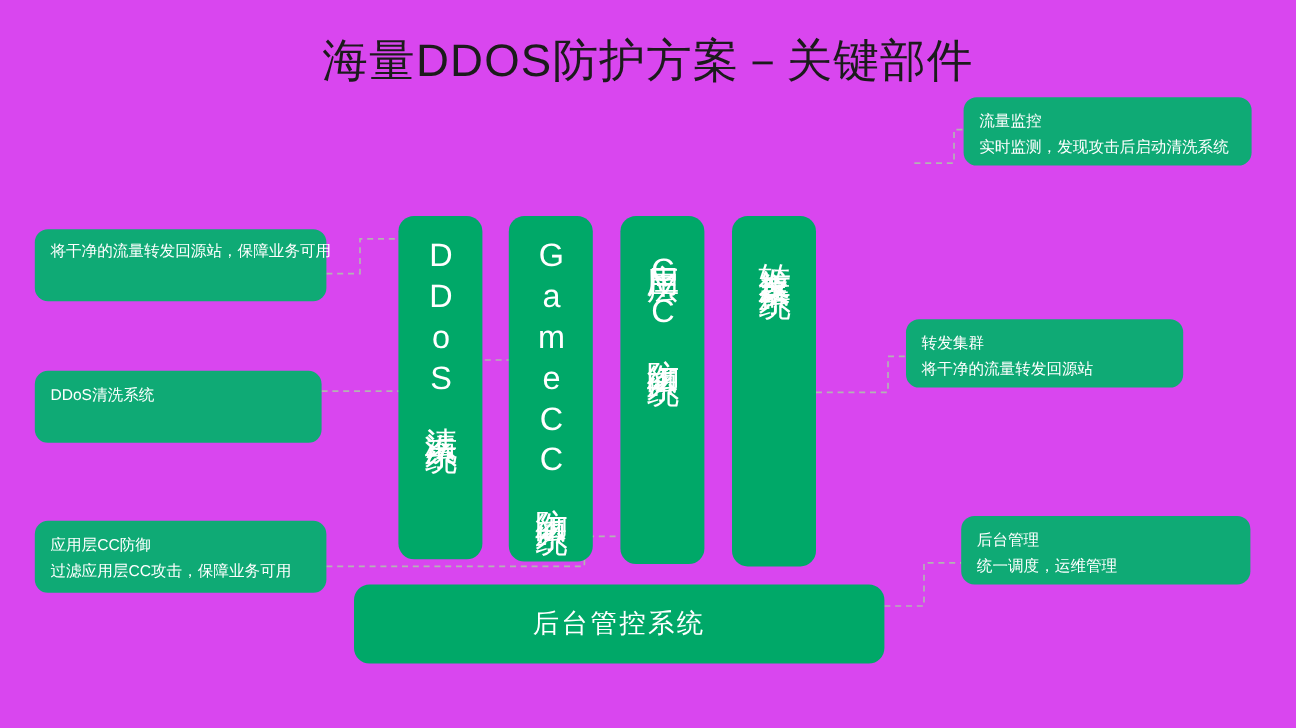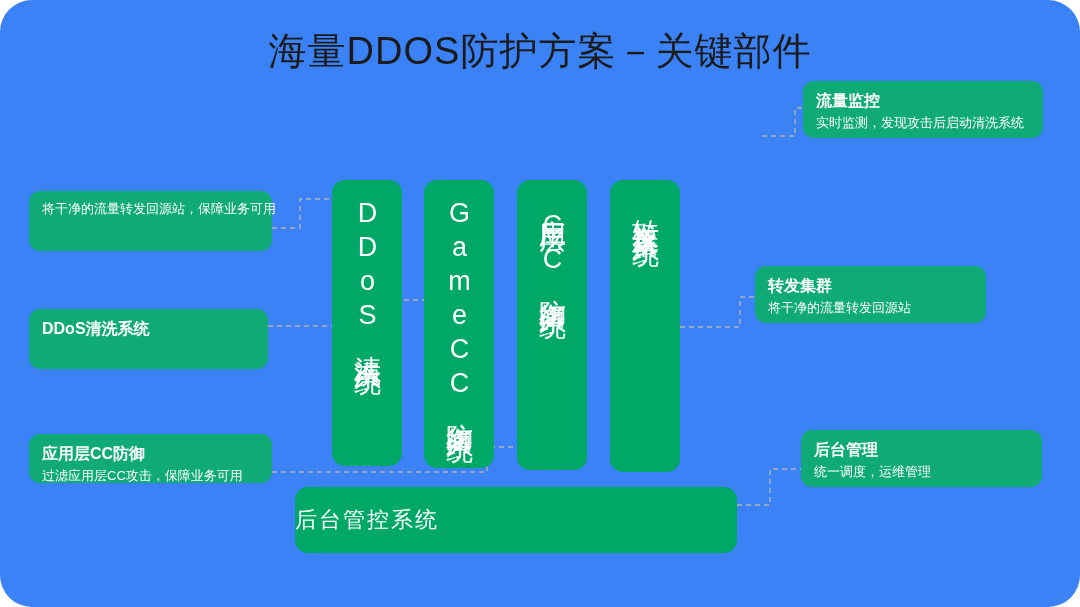--- a/index.html
+++ b/index.html
@@ -7,23 +7,22 @@
     padding: 0;
     background: #ffffff;
   }
   body {
     font-family: "Liberation Sans", "DejaVu Sans", sans-serif;
   }
   #stage {
     position: relative;
     width: 1080px;
     height: 607px;
-    background: #3b82f6;
+    background: #d946ef;
     overflow: hidden;
-    border-radius: 32px;
   }
 
   
   #title {
     position: absolute;
     left: 0;
     top: 28px;
     width: 1080px;
     text-align: center;
     font-size: 38px;
@@ -107,52 +106,52 @@
   #bottom-bar {
     position: absolute;
     left: 295px;
     top: 487px;
     width: 442px;
     height: 66px;
     background: #00a868;
     border-radius: 13px;
     display: flex;
     align-items: center;
-    justify-content: flex-start;
+    justify-content: center;
     color: #ffffff;
     font-size: 22px;
     letter-spacing: 2px;
   }
 
   
   .callout {
     position: absolute;
     background: #0faa75;
     border-radius: 11px;
     box-sizing: border-box;
     padding: 9px 13px 10px 13px;
     color: #ffffff;
   }
   .callout-title {
-    font-size: 16px;
-    font-weight: bold;
+    font-size: 13px;
+    font-weight: normal;
     line-height: 22px;
     margin-bottom: 2px;
     white-space: nowrap;
   }
   .callout-desc {
     font-size: 13px;
     font-weight: normal;
     line-height: 18px;
     white-space: nowrap;
   }
 
   #callout-left-0  { left: 29px;  top: 191px; width: 243px; height: 60px; }
   #callout-left-1  { left: 29px;  top: 309px; width: 239px; height: 60px; }
-  #callout-left-2  { left: 29px;  top: 434px; width: 243px; height: 49px; }
+  #callout-left-2  { left: 29px;  top: 434px; width: 243px; height: 60px; }
   #callout-right-0 { left: 803px; top: 81px;  width: 240px; height: 57px; }
   #callout-right-1 { left: 755px; top: 266px; width: 231px; height: 57px; }
   #callout-right-2 { left: 801px; top: 430px; width: 241px; height: 57px; }
 </style>
 </head>
 <body>
 
 <div id="stage">
 
   <div id="title">海量DDOS防护方案－关键部件</div>

